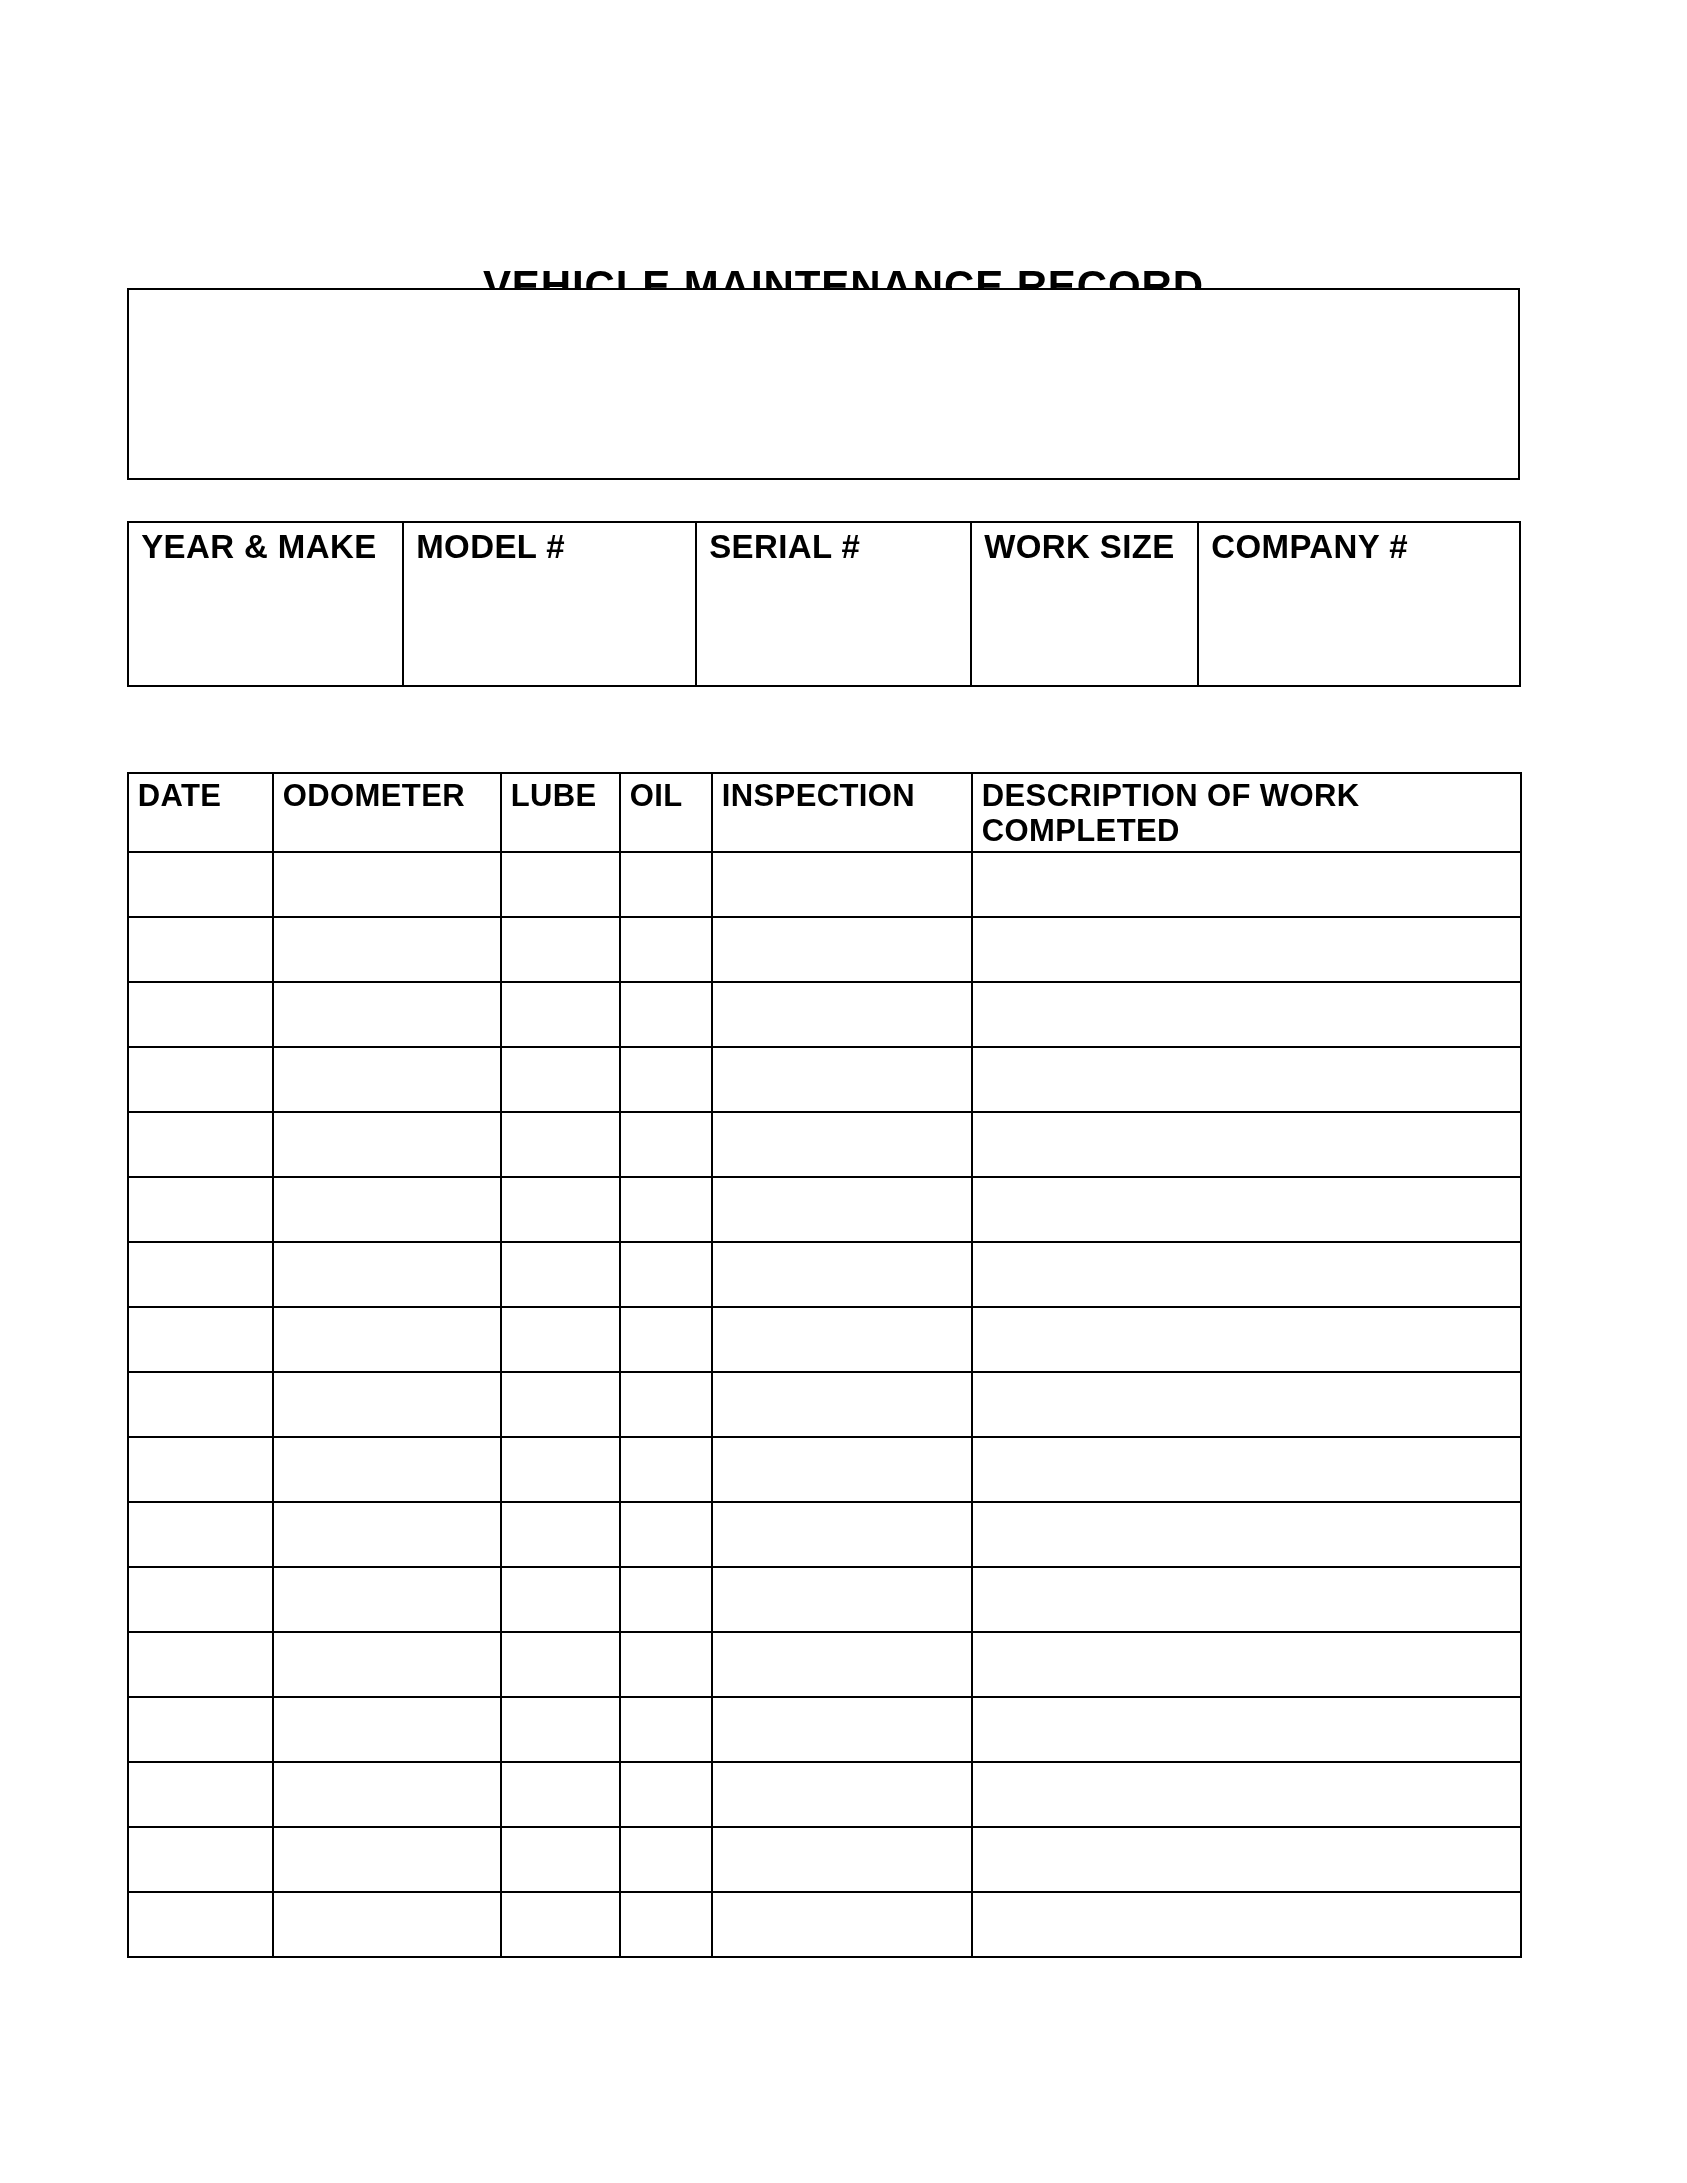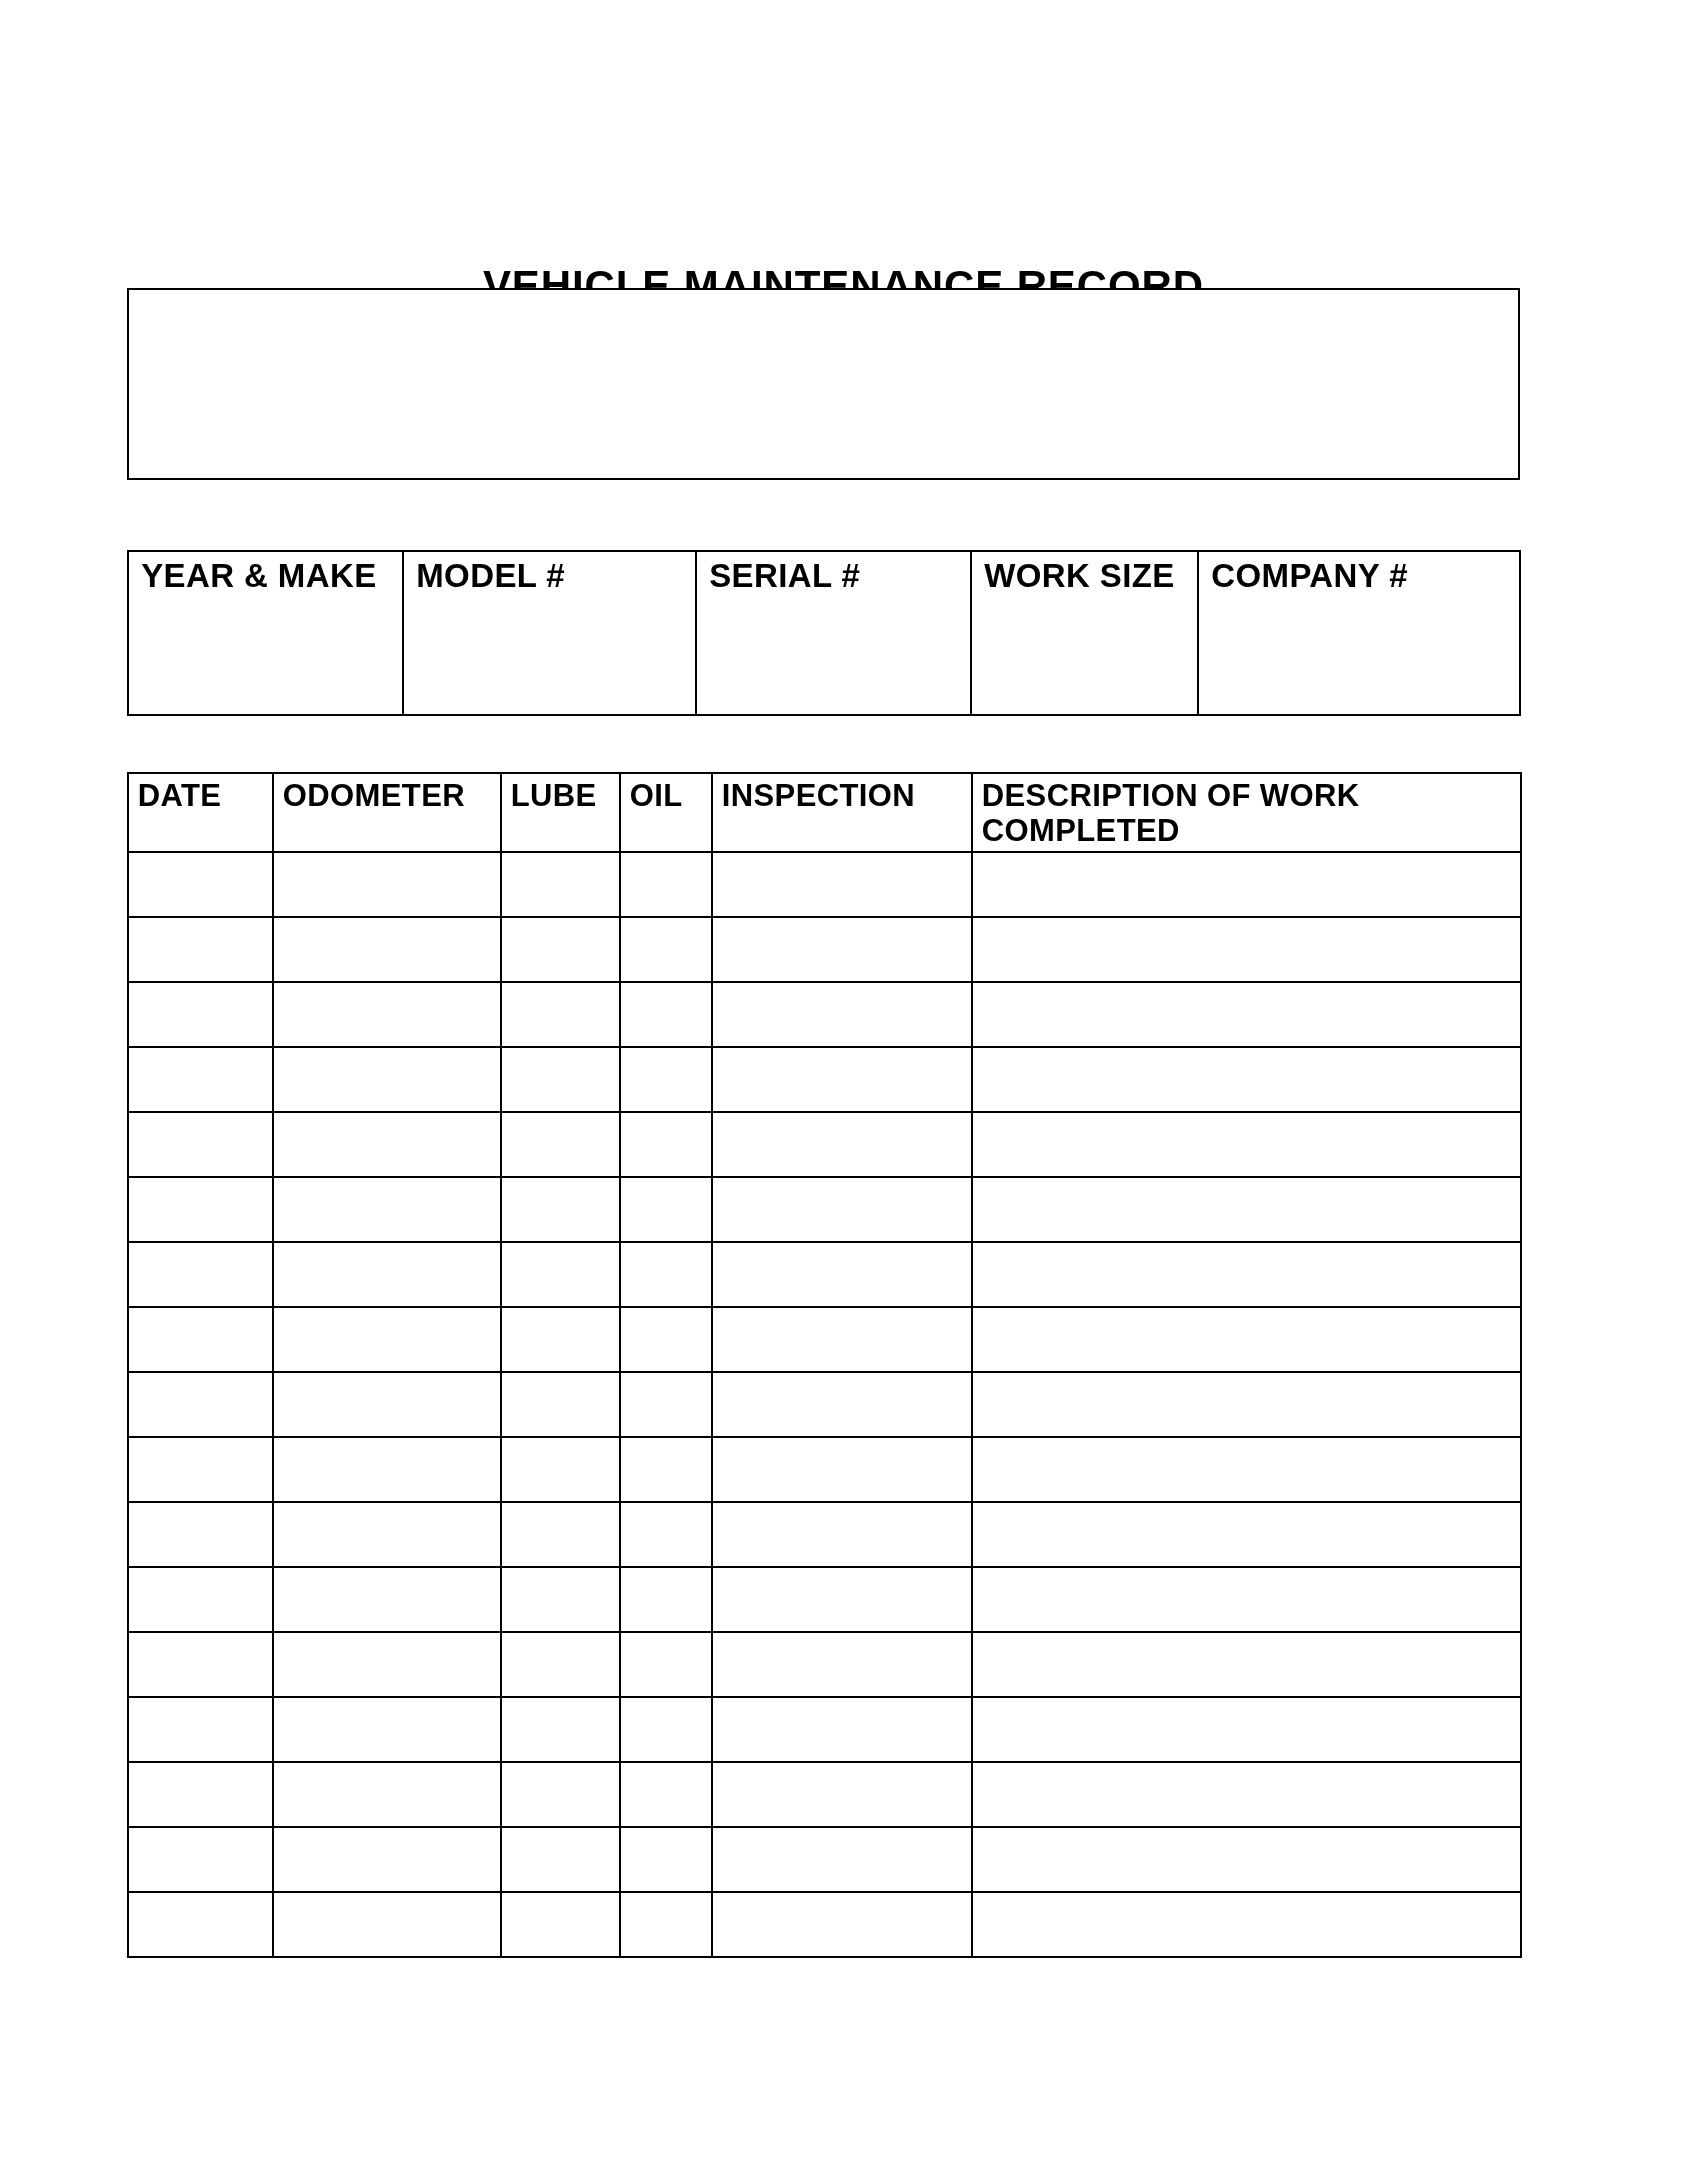--- a/index.html
+++ b/index.html
@@ -55,21 +55,21 @@
     width: 1393px;
     height: 192px;
     border: 2.6px solid #000000;
     box-sizing: border-box;
     background: #ffffff;
   }
   
   .vehicle-table {
     position: absolute;
     left: 127px;
-    top: 550px;
+    top: 521px;
     width: 1393px;
     border-collapse: collapse;
     table-layout: fixed;
     padding-left: 32px;
   }
   .vehicle-table th {
     border: 2.6px solid #000000;
     height: 152px;
     vertical-align: top;
     font-size: 33px;

